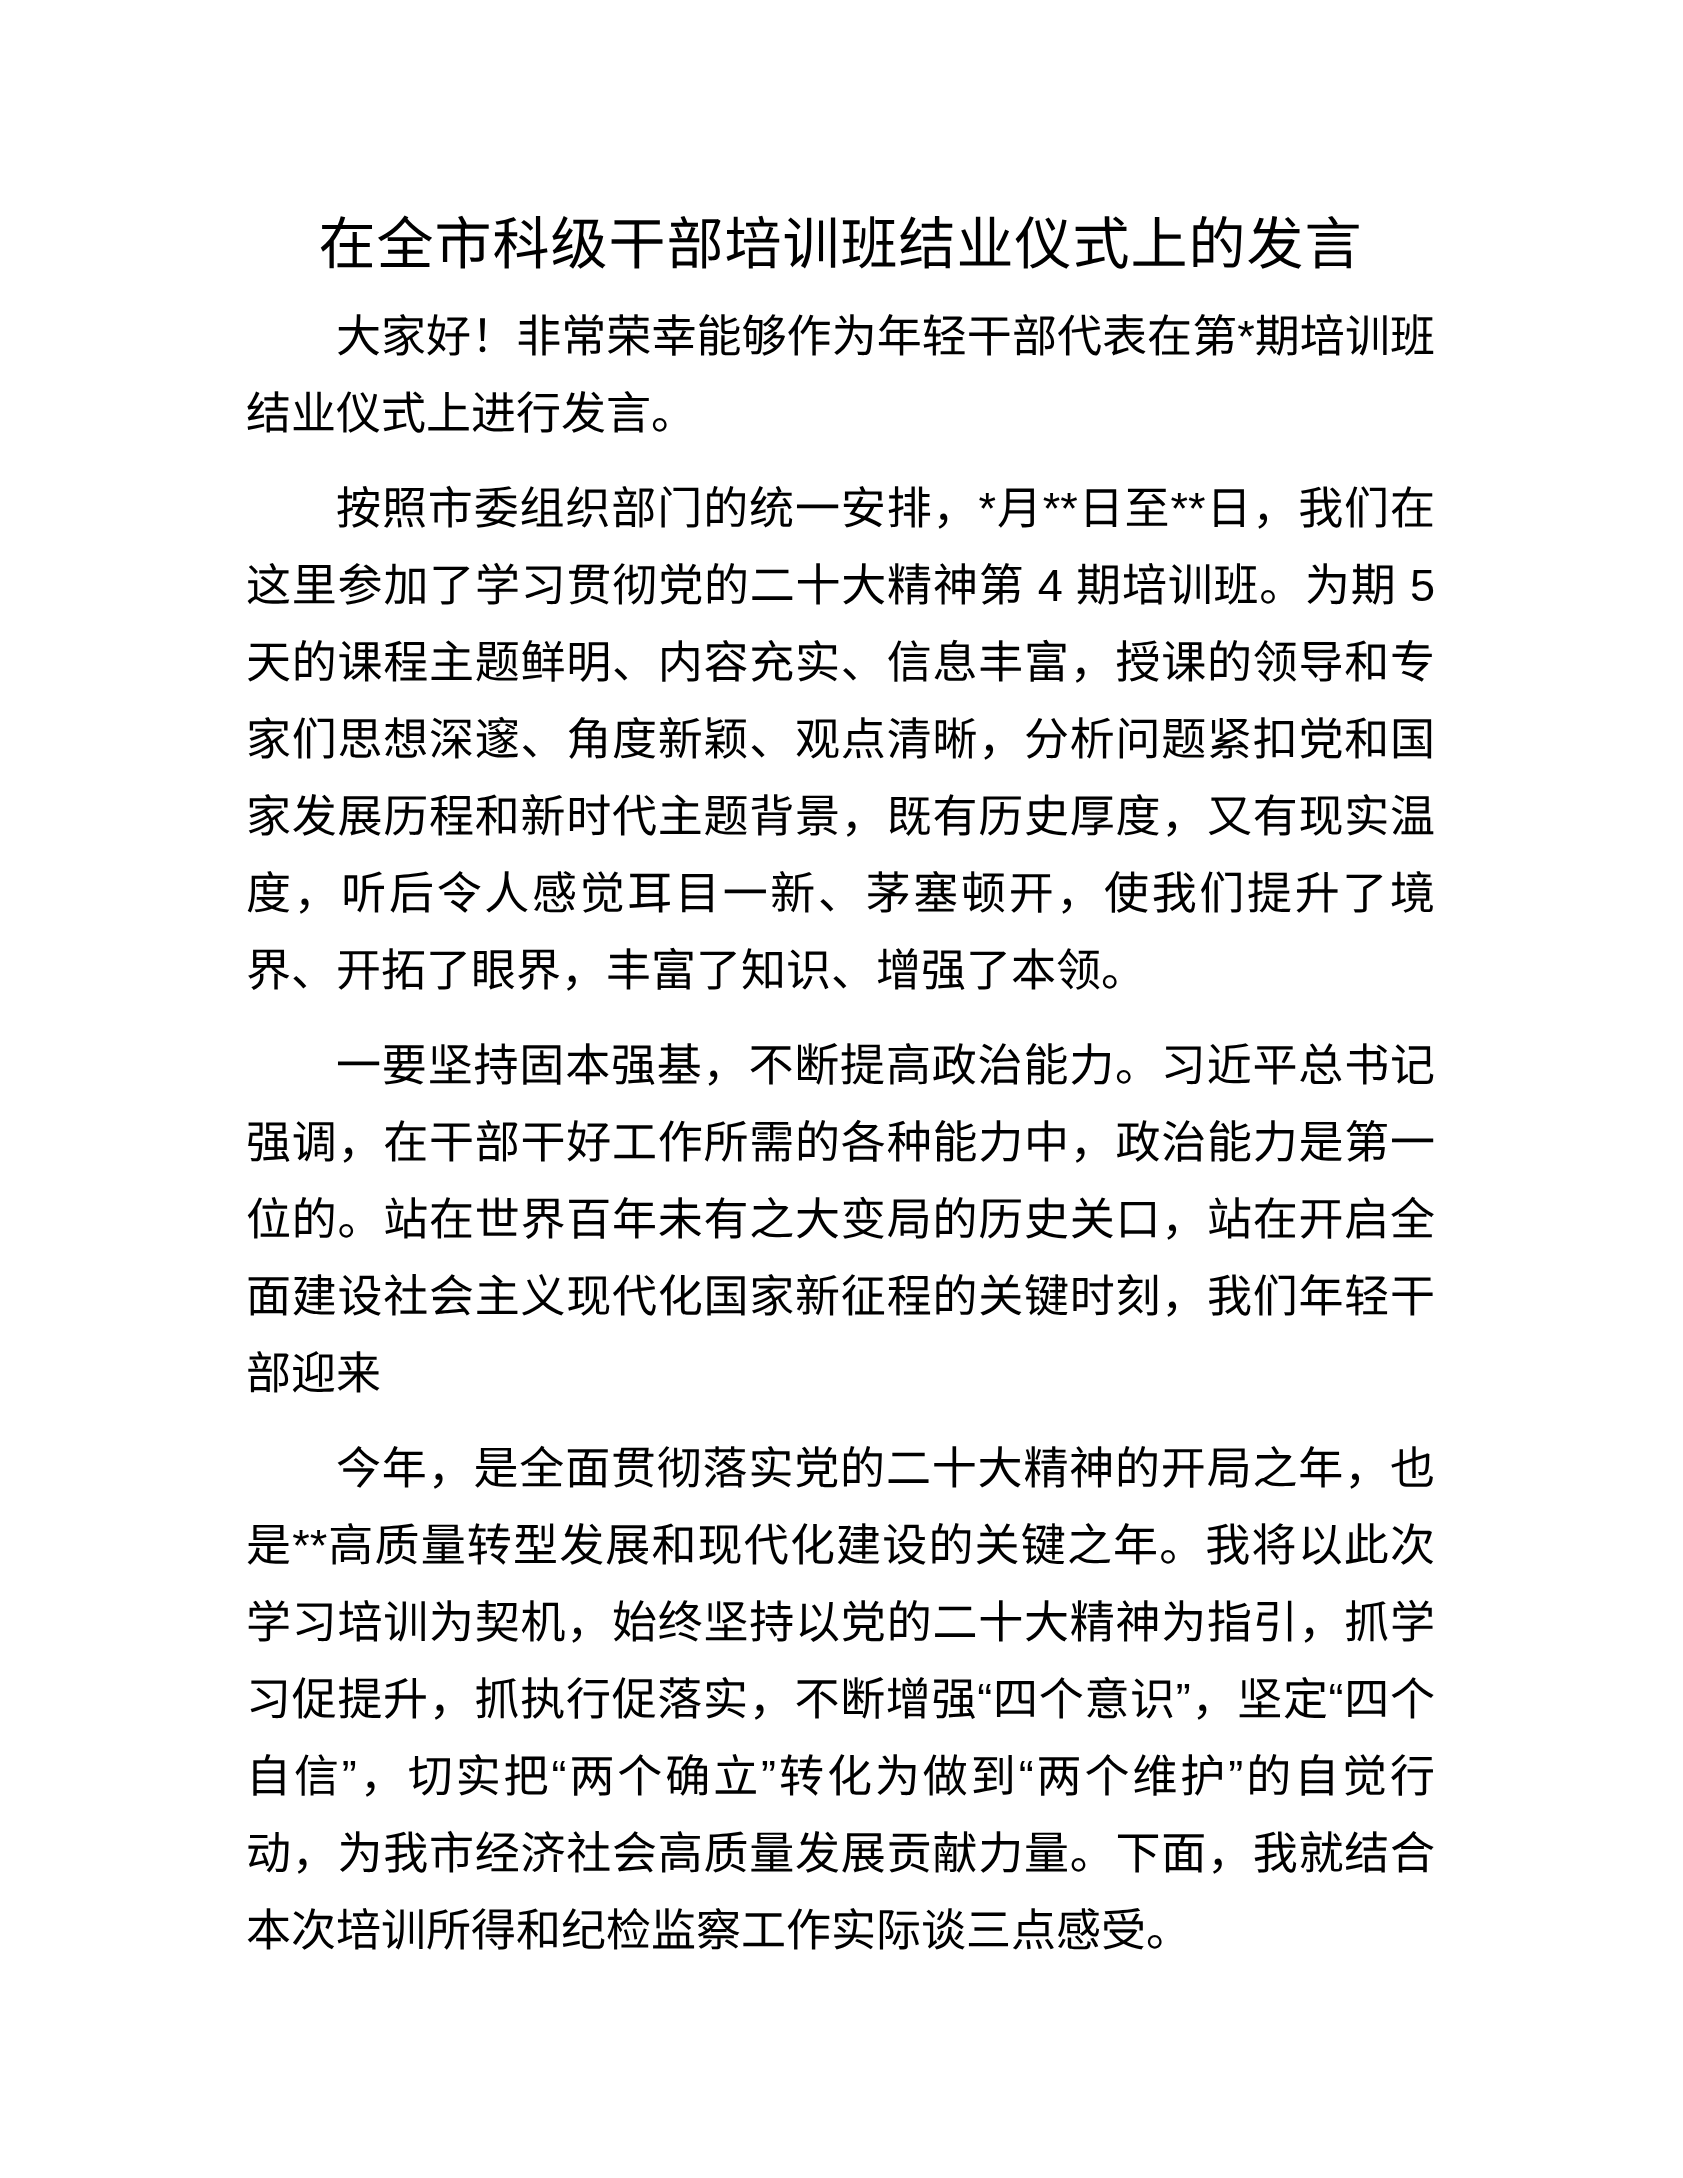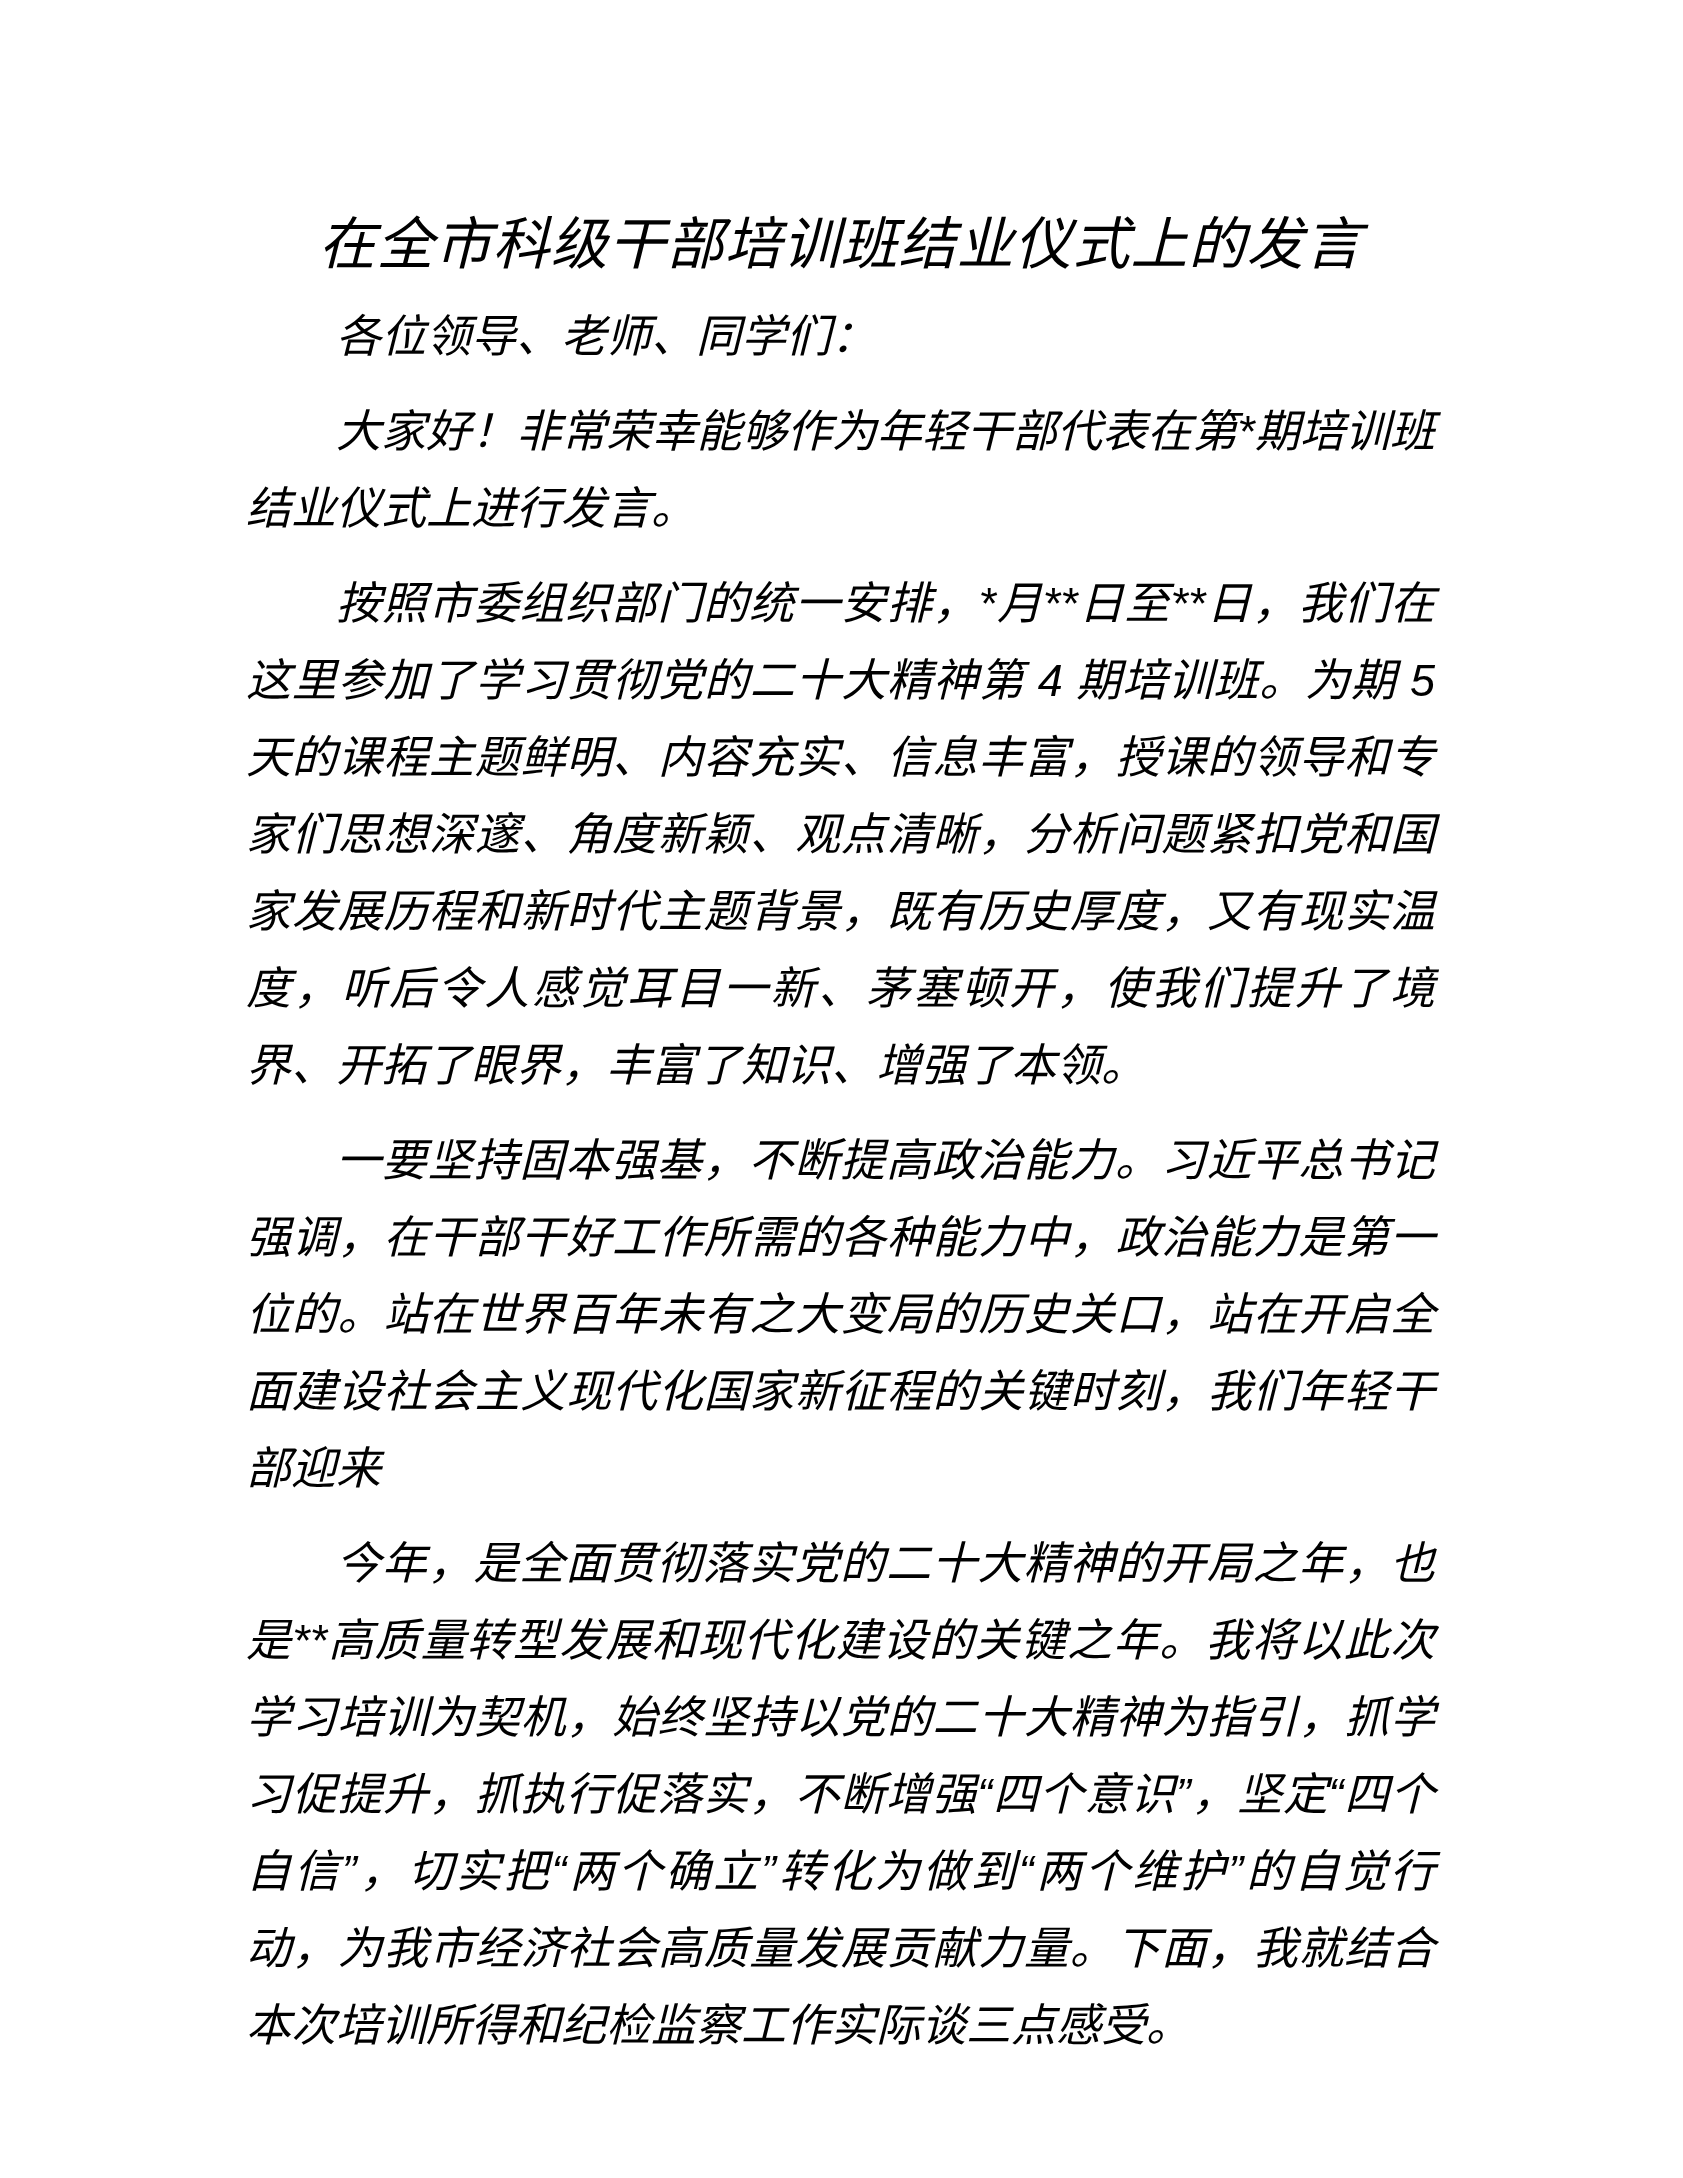--- a/index.html
+++ b/index.html
@@ -10,21 +10,20 @@
   .page {
     position: relative;
     width: 1683px;
     height: 2178px;
     box-sizing: border-box;
     background: #ffffff;
     color: #000000;
     padding: 201px 248px 0 246px;
     font-family: "Liberation Sans", sans-serif;
     overflow: hidden;
-    font-style: italic;
   }
   .doc-title {
     font-size: 57px;
     font-weight: 400;
     line-height: 87px;
     margin: 0 0 10px 0;
     text-align: center;
     letter-spacing: 1px;
     white-space: nowrap;
   }
@@ -37,20 +36,19 @@
     word-break: break-all;
   }
 </style>
 </head>
 <body>
 
 <div class="page">
   <h1 class="doc-title">在全市科级干部培训班结业仪式上的发言</h1>
 
   <div>
-    <p class="doc-p">各位领导、老师、同学们：</p>
     <p class="doc-p">大家好！非常荣幸能够作为年轻干部代表在第*期培训班结业仪式上进行发言。</p>
     <p class="doc-p">按照市委组织部门的统一安排，*月**日至**日，我们在这里参加了学习贯彻党的二十大精神第 4 期培训班。为期 5 天的课程主题鲜明、内容充实、信息丰富，授课的领导和专家们思想深邃、角度新颖、观点清晰，分析问题紧扣党和国家发展历程和新时代主题背景，既有历史厚度，又有现实温度，听后令人感觉耳目一新、茅塞顿开，使我们提升了境界、开拓了眼界，丰富了知识、增强了本领。</p>
     <p class="doc-p">一要坚持固本强基，不断提高政治能力。习近平总书记强调，在干部干好工作所需的各种能力中，政治能力是第一位的。站在世界百年未有之大变局的历史关口，站在开启全面建设社会主义现代化国家新征程的关键时刻，我们年轻干部迎来</p>
     <p class="doc-p">今年，是全面贯彻落实党的二十大精神的开局之年，也是**高质量转型发展和现代化建设的关键之年。我将以此次学习培训为契机，始终坚持以党的二十大精神为指引，抓学习促提升，抓执行促落实，不断增强“四个意识”，坚定“四个自信”，切实把“两个确立”转化为做到“两个维护”的自觉行动，为我市经济社会高质量发展贡献力量。下面，我就结合本次培训所得和纪检监察工作实际谈三点感受。</p>
   </div>
 </div>
 
 
 </body></html>

